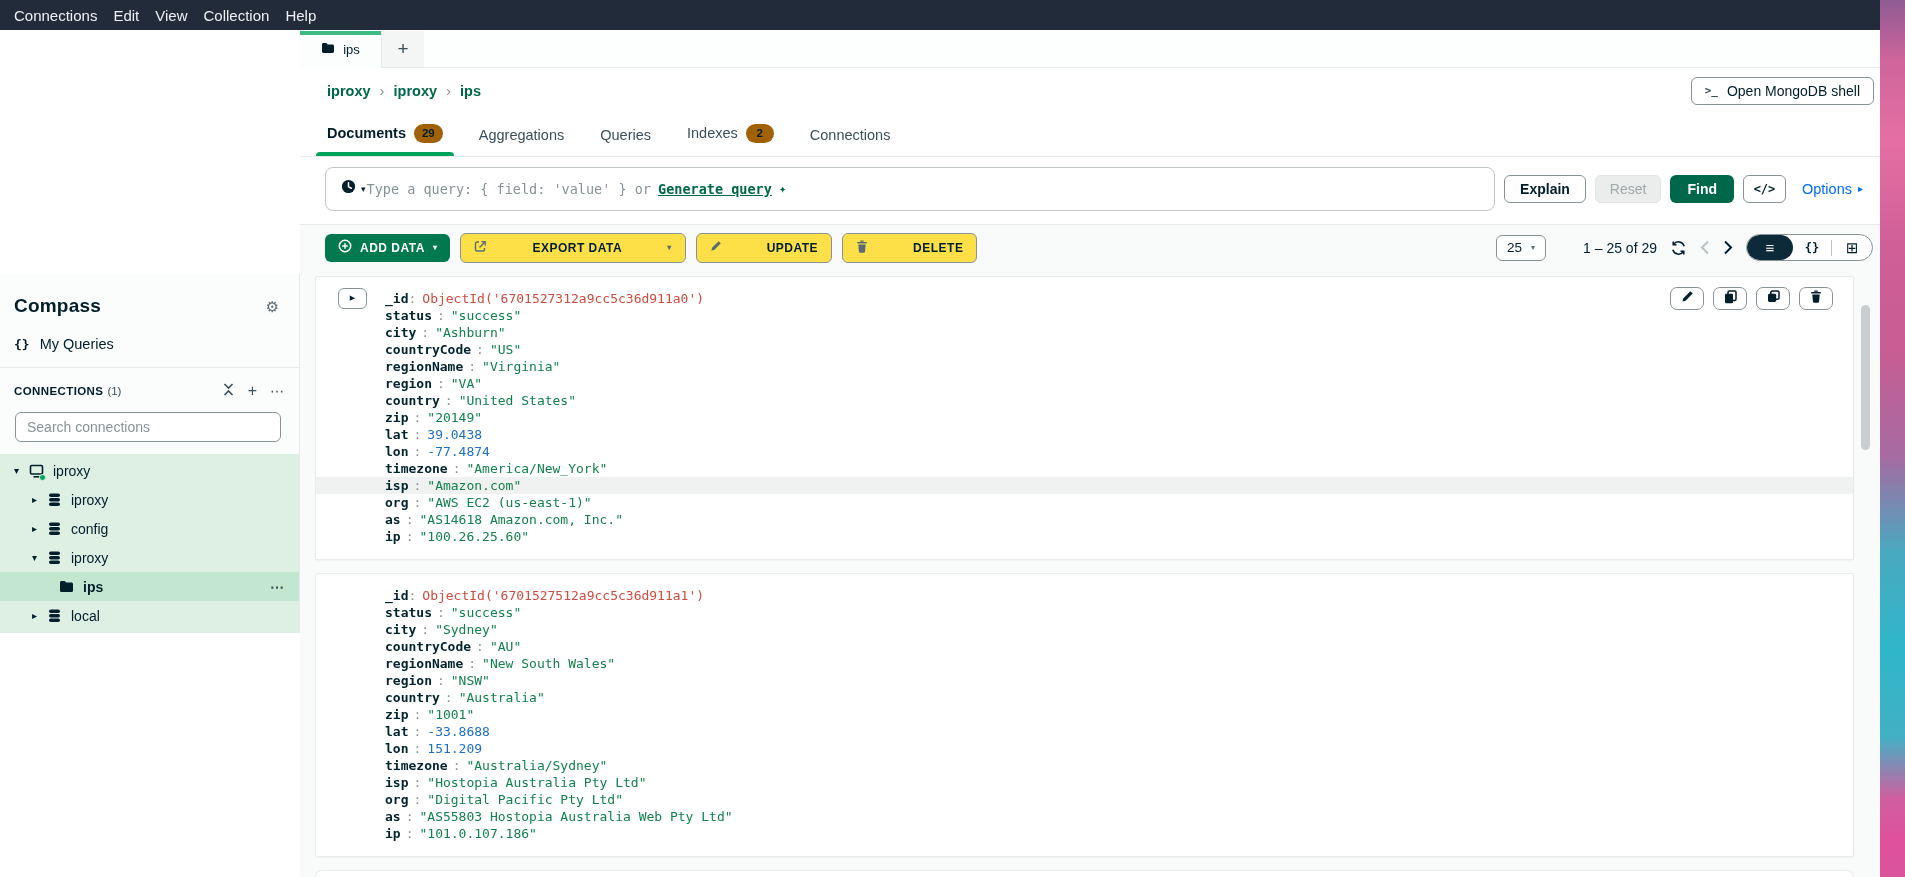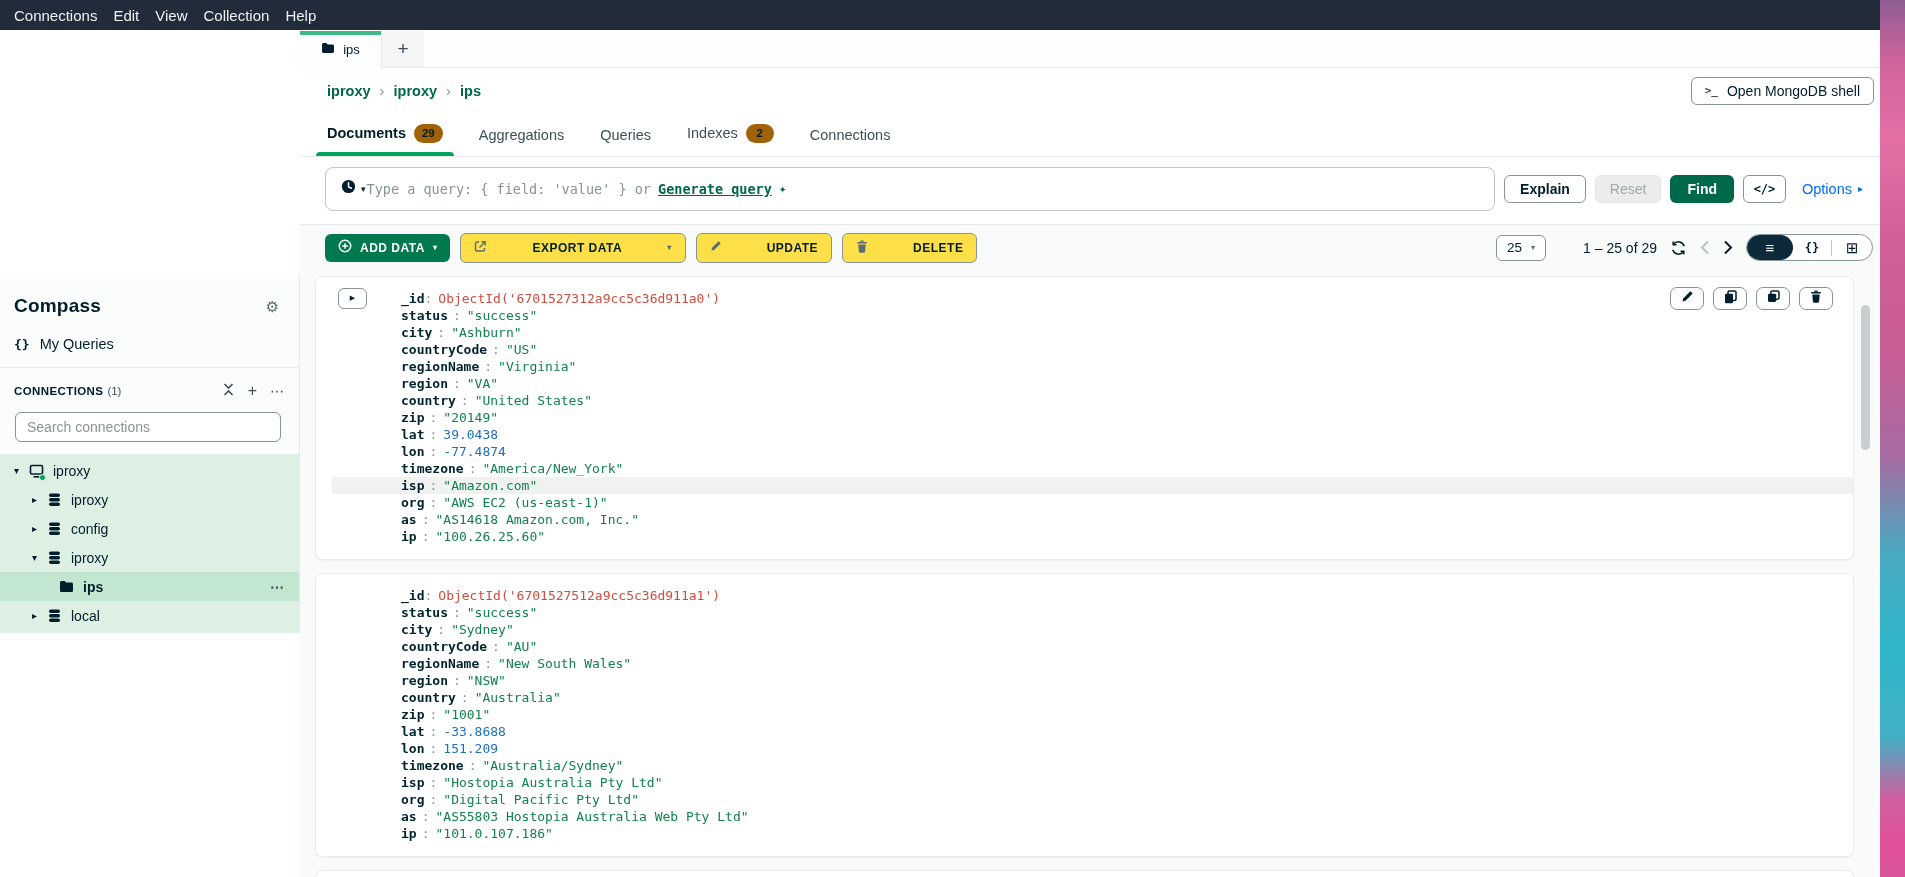--- a/index.html
+++ b/index.html
@@ -94,21 +94,21 @@
   .pagesize { height:26px; border:1px solid #889397; border-radius:6px; background:#fdfefe; display:flex; align-items:center; gap:9px; padding:0 10px; font-size:13.5px; color:#001E2B; }
   .range { font-size:14px; color:#001E2B;margin-left:24px; }
   .nav-arrow { display:flex; align-items:center; }
   .view-toggle { height:27px; border:1px solid #889397; border-radius:14px; background:#fff; display:flex; align-items:center; overflow:hidden; }
   .seg { height:100%; display:flex; align-items:center; justify-content:center; }
   .seg-list { width:46px; background:#0c2a3a; color:#fff; border-radius:13px; font-size:15px; font-weight:700; }
   .seg-braces { width:38px; font-family:"DejaVu Sans Mono",monospace; font-size:12px; font-weight:700; color:#001E2B; }
   .seg-sep { width:1px; height:16px; background:#c1c7c6; }
   .seg-grid { width:40px; font-size:15px; color:#001E2B; }
 
-  .doc-card { position:relative; background:#fff; border:1px solid #E8EDEB; border-radius:7px; padding:13px 0 14px 16px; margin:0 21px 13px 0; box-shadow:0 1px 2px rgba(0,30,43,.04); }
+  .doc-card { position:relative; background:#fff; border:1px solid #E8EDEB; border-radius:2px; padding:13px 0 14px 0; margin:0 21px 13px 0; box-shadow:0 1px 2px rgba(0,30,43,.04); }
   .doc-line { font-family:"DejaVu Sans Mono",monospace; font-size:13px; line-height:17px; padding-left:69px; display:flex; white-space:pre; }
   .doc-line.hl { background:#f0f1f1; }
   .doc-line .k { font-weight:700; color:#01242f; }
   .doc-line .c { color:#889397; margin-left:5px; }
   .doc-line .c.tight { margin-left:0; }
   .doc-line .v { margin-left:6px; }
   .v.objectid { color:#CF4C3F; }
   .v.string { color:#12824D; }
   .v.number { color:#1D6FC2; }
   .expand-btn { position:absolute; left:22px; top:11px; width:29px; height:21px; border:1px solid #889397; border-radius:6px; background:#fff; display:flex; align-items:center; justify-content:center; font-size:7px; color:#001E2B; }

